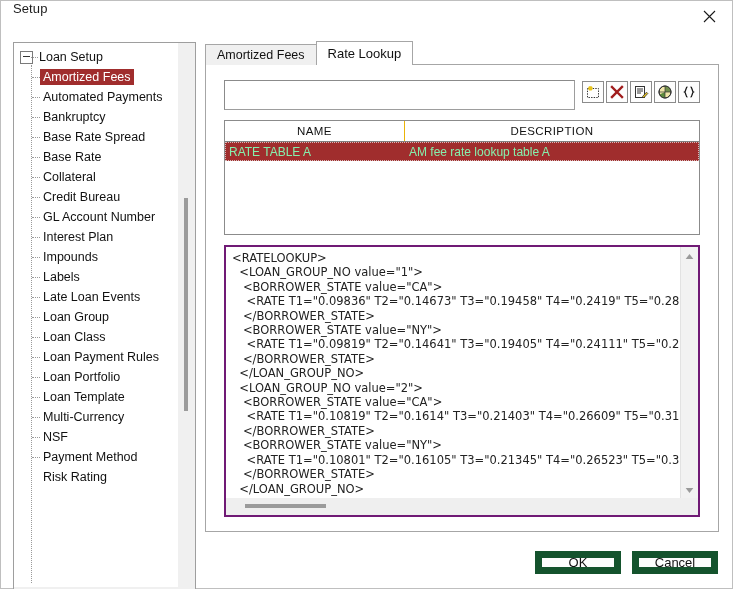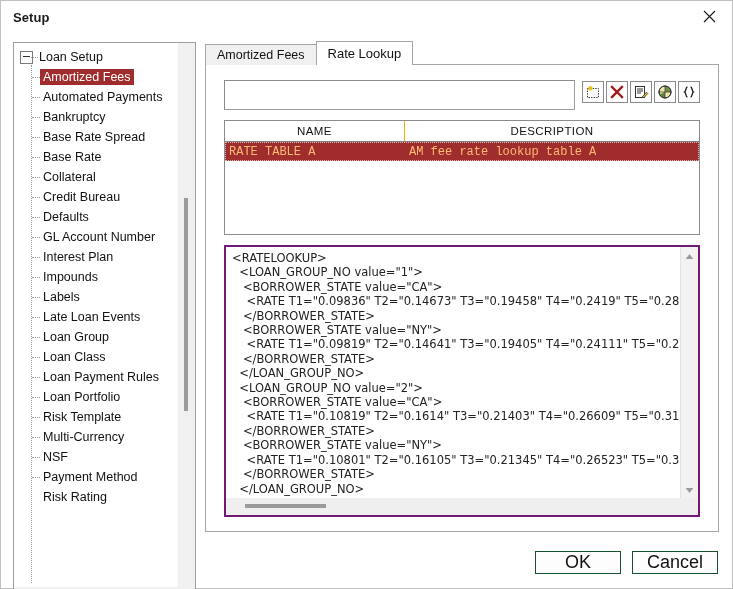--- a/index.html
+++ b/index.html
@@ -26,23 +26,21 @@
     border: 1px solid #bfbfbf;
     box-sizing: border-box;
     display: flex;
     flex-direction: column;
   }
   .titlebar {
     height: 32px;
     flex: 0 0 32px;
     background: #ffffff;
     display: flex;
-    align-items: center;
     position: relative;
-    font-weight: bold;
   }
   .title-text {
     padding-left: 12px;
     font-size: 13px;
     color: #1c1c1c;
     letter-spacing: .1px;
   }
   .close-btn {
     position: absolute;
     right: 0; top: 0;
@@ -261,24 +259,23 @@
   .gh.c1 { width: 180px; border-right: 1px solid #eab308; }
   .gh.c2 { flex: 1; }
   .grid-row {
     display: flex;
     height: 19px;
     align-items: center;
     font-size: 12px;
   }
   .grid-row.selected {
     background: #a02d2d;
-    color: #fdba74;
+    color: #86efac;
     outline: 1px dotted #d8b9b9;
     outline-offset: -1px;
-    font-family: Liberation Mono, monospace;
   }
   .gc { box-sizing: border-box; padding-left: 4px; overflow: hidden; white-space: nowrap; }
   .gc.c1 { width: 180px; }
   .gc.c2 { flex: 1; }
 
   
   .xmlbox {
     position: absolute;
     left: 18px; top: 180px;
     right: 18px; bottom: 14px;
@@ -336,24 +333,24 @@
 
   
   .footer {
     position: absolute;
     right: 14px; bottom: 14px;
     display: flex;
     gap: 11px;
   }
   .btn {
     width: 86px; height: 23px;
-    border: 1px solid #14532d;
+    border: 7px solid #14532d;
     background: #fdfdfd;
     font-family: "Liberation Sans", sans-serif;
-    font-size: 18px;
+    font-size: 13px;
     color: #111;
     display: flex; align-items: center; justify-content: center;
     box-sizing: border-box;
     cursor: default;
   }
 </style>
 </head>
 <body>
 
 <div class="window">
@@ -404,24 +401,20 @@
           <div class="tree-row child">
             <span class="dots-h" style="top:10px;"></span>
             <span class="node-label">Collateral</span>
           </div>
           <div class="tree-row child">
             <span class="dots-h" style="top:10px;"></span>
             <span class="node-label">Credit Bureau</span>
           </div>
           <div class="tree-row child">
             <span class="dots-h" style="top:10px;"></span>
-            <span class="node-label">Defaults</span>
-          </div>
-          <div class="tree-row child">
-            <span class="dots-h" style="top:10px;"></span>
             <span class="node-label">GL Account Number</span>
           </div>
           <div class="tree-row child">
             <span class="dots-h" style="top:10px;"></span>
             <span class="node-label">Interest Plan</span>
           </div>
           <div class="tree-row child">
             <span class="dots-h" style="top:10px;"></span>
             <span class="node-label">Impounds</span>
           </div>
@@ -444,21 +437,21 @@
           <div class="tree-row child">
             <span class="dots-h" style="top:10px;"></span>
             <span class="node-label">Loan Payment Rules</span>
           </div>
           <div class="tree-row child">
             <span class="dots-h" style="top:10px;"></span>
             <span class="node-label">Loan Portfolio</span>
           </div>
           <div class="tree-row child">
             <span class="dots-h" style="top:10px;"></span>
-            <span class="node-label">Risk Template</span>
+            <span class="node-label">Loan Template</span>
           </div>
           <div class="tree-row child">
             <span class="dots-h" style="top:10px;"></span>
             <span class="node-label">Multi-Currency</span>
           </div>
           <div class="tree-row child">
             <span class="dots-h" style="top:10px;"></span>
             <span class="node-label">NSF</span>
           </div>
           <div class="tree-row child">

